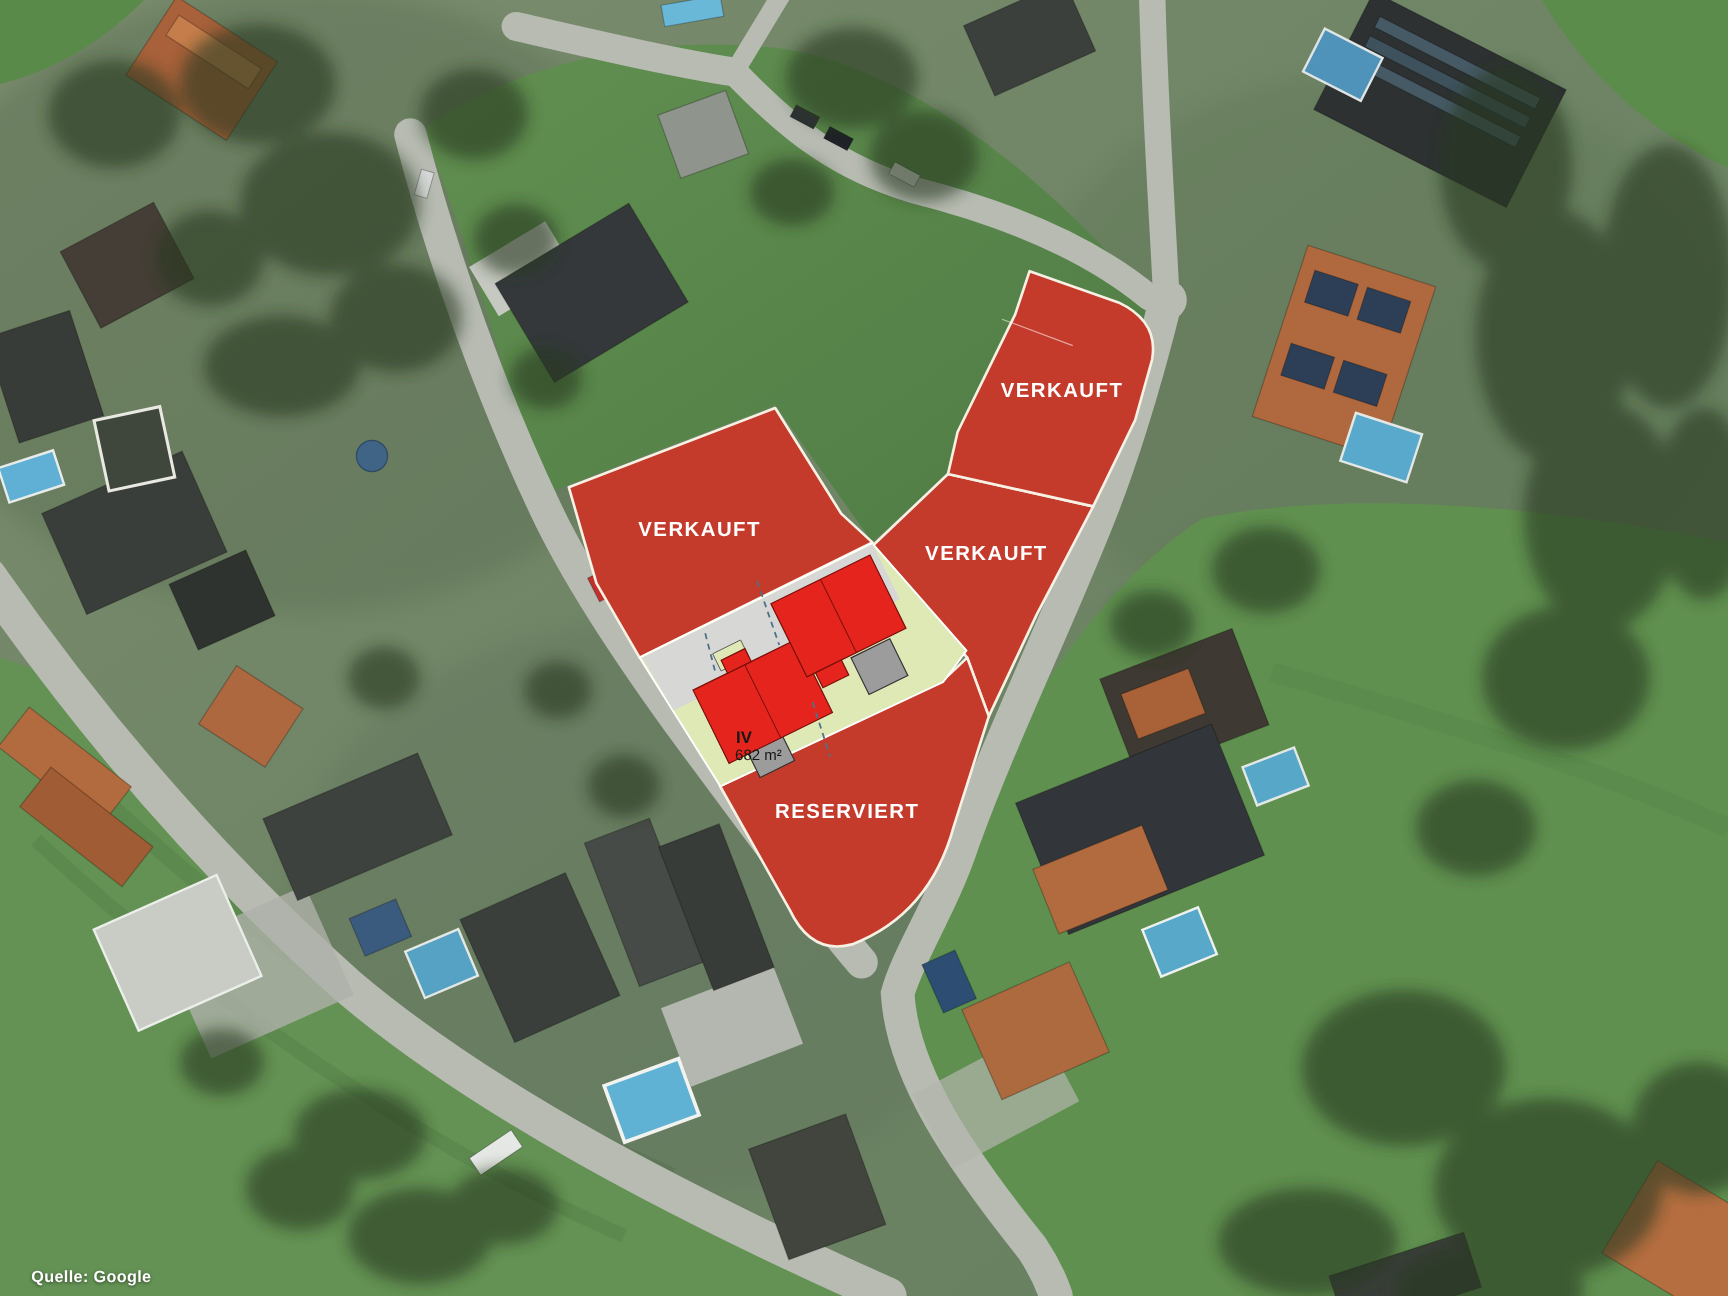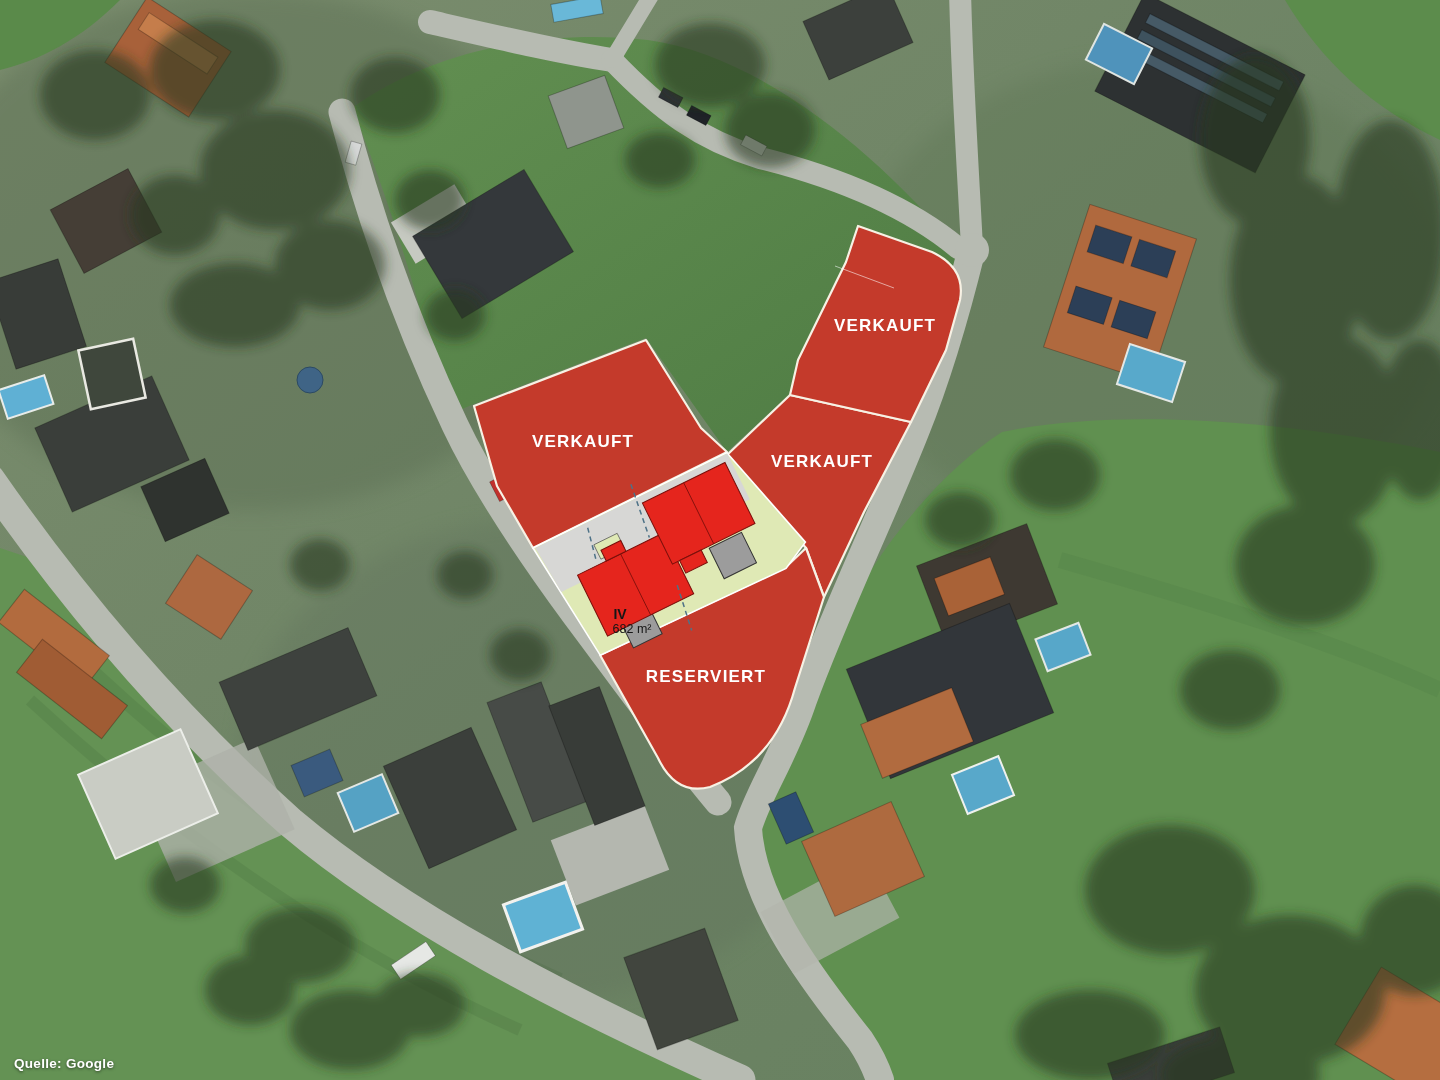--- a/index.html
+++ b/index.html
@@ -3,21 +3,21 @@
 <meta charset="utf-8">
 <style>
   html,body{margin:0;padding:0;background:#222;}
   .stage{
     position:relative;width:1440px;height:1080px;overflow:hidden;
     font-family:"Liberation Sans", sans-serif;
     background:#72876a;
   }
   .stage svg{position:absolute;inset:0;display:block;}
   .attribution{
-    position:absolute;left:14px;bottom:9px;
+    position:absolute;left:26px;bottom:9px;
     color:#ffffff;font-size:13.5px;font-weight:600;letter-spacing:.3px;
     text-shadow:0 1px 3px rgba(0,0,0,.55);
     z-index:5;user-select:none;
   }
   text.plot-label{
     fill:#ffffff;font-weight:700;font-size:17px;letter-spacing:1.2px;
     text-anchor:middle;
   }
   text.iv-label{fill:#161616;font-weight:700;font-size:14px;text-anchor:middle;}
   text.iv-area{fill:#161616;font-weight:400;font-size:12.5px;text-anchor:middle;}

